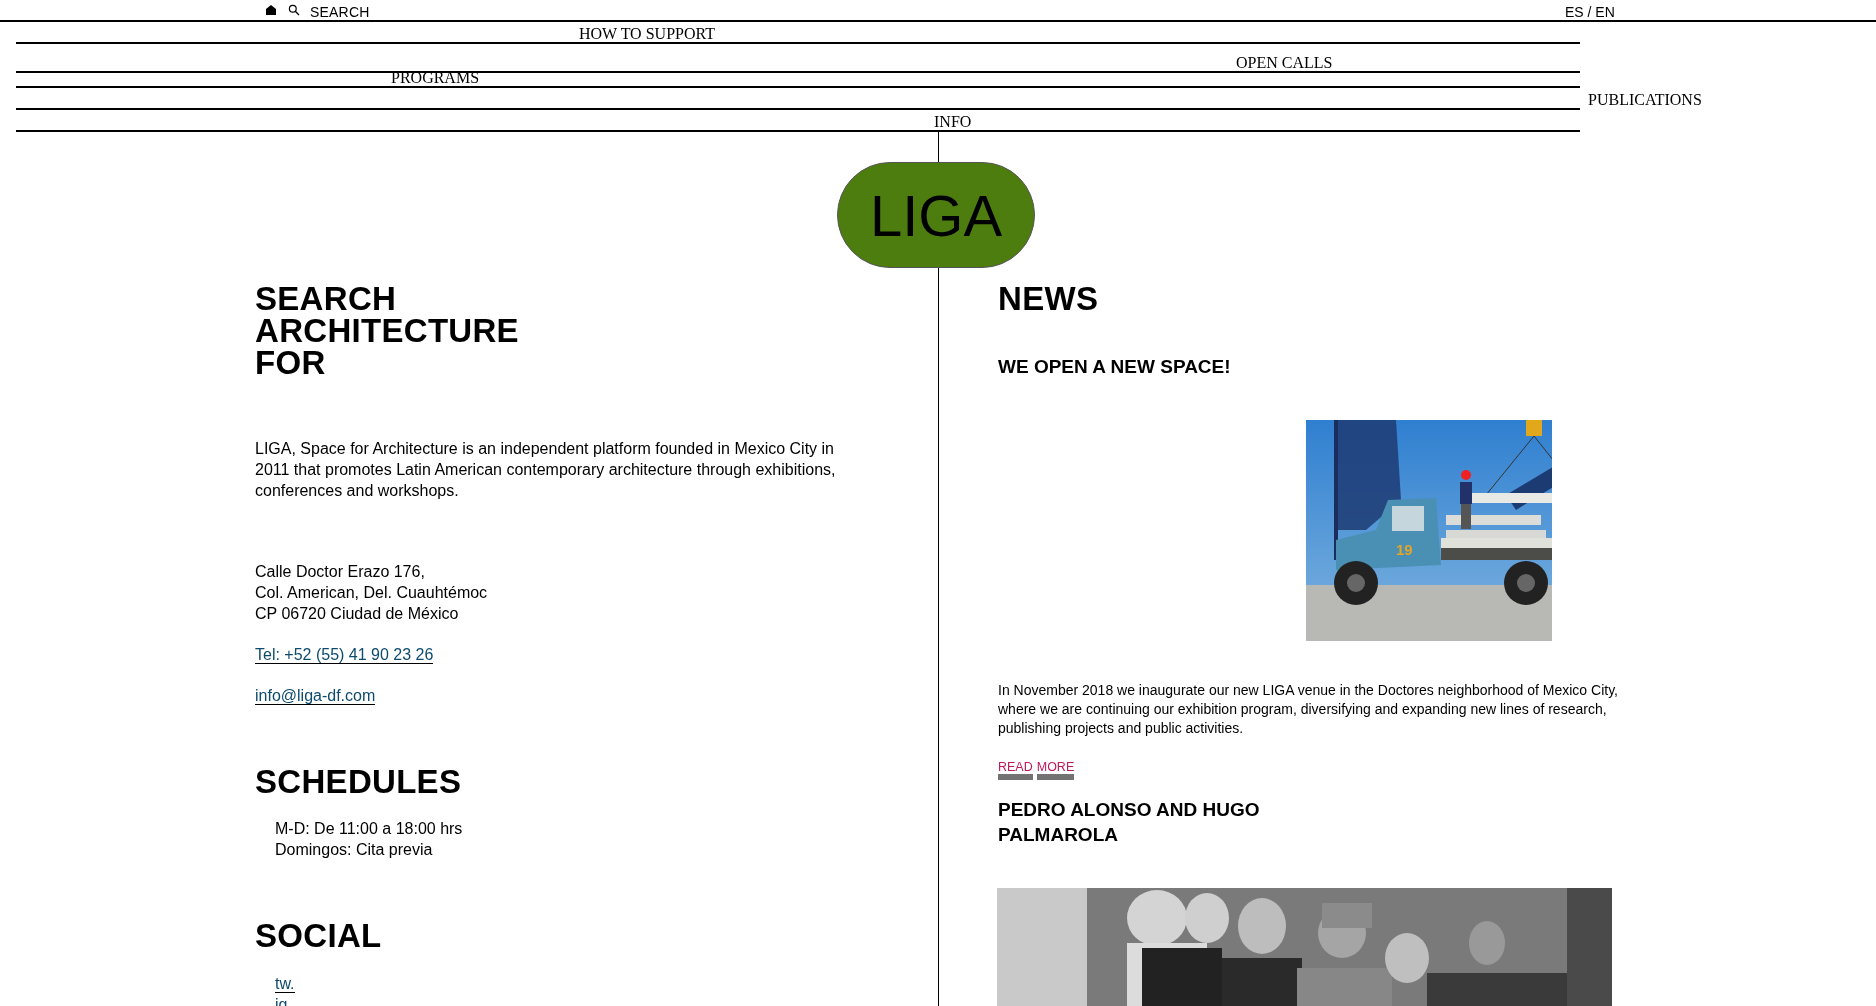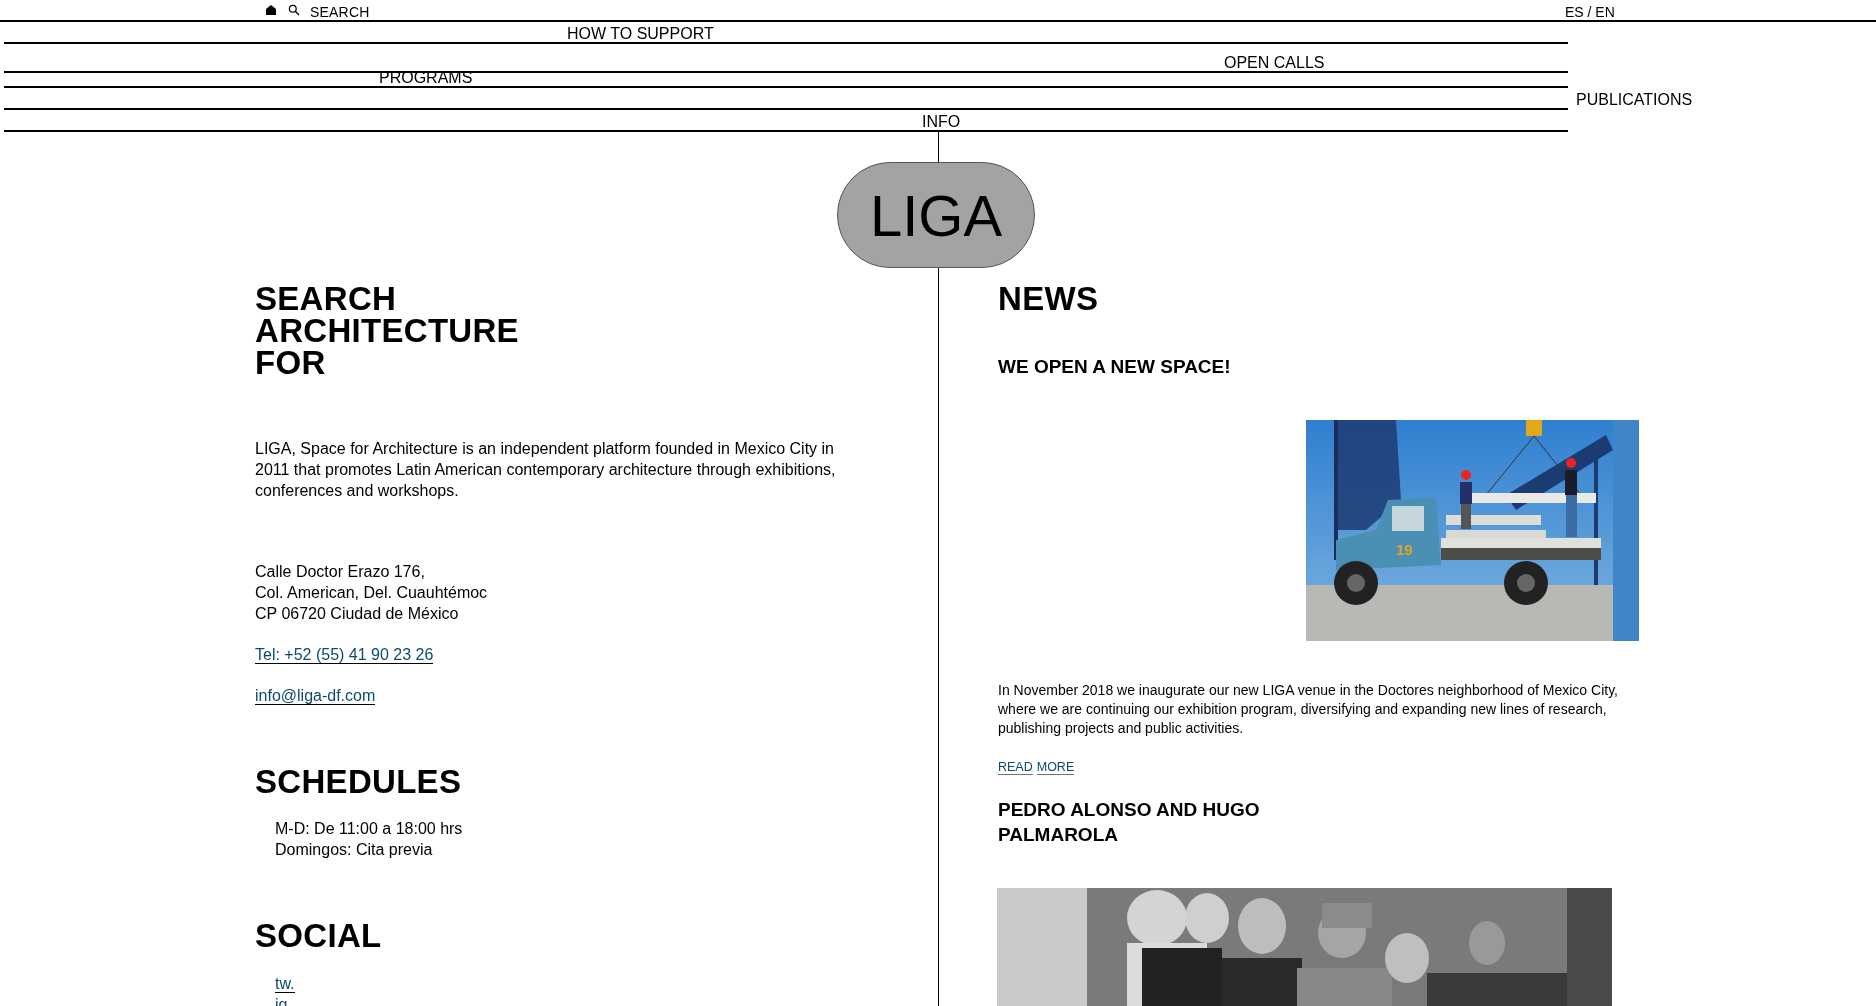--- a/index.html
+++ b/index.html
@@ -6,40 +6,40 @@
   html, body { width: 1876px; height: 1006px; overflow: hidden; background: #fff; }
   body { font-family: "Liberation Sans", sans-serif; color: #000; position: relative; }
 
   .topbar { position: absolute; left: 0; top: 0; width: 1876px; height: 22px; border-bottom: 2px solid #000; }
   .home-icon { position: absolute; left: 265px; top: 4px; width: 12px; height: 12px; }
   .search-icon { position: absolute; left: 288px; top: 4px; width: 12px; height: 12px; }
   .search-label { position: absolute; left: 310px; top: 4px; font-size: 14px; letter-spacing: 0.2px; cursor: pointer; }
   .lang { position: absolute; left: 1565px; top: 4px; font-size: 14px; }
   .lang .en { border-bottom: 2px solid #000; padding-bottom: 0px; }
 
-  .navrow { position: absolute; left: 4px; width: 1564px; height: 22px; border-bottom: 2px solid #000; }
+  .navrow { position: absolute; left: 16px; width: 1564px; height: 22px; border-bottom: 2px solid #000; font-family: Liberation Serif, serif; }
   .navrow span { position: absolute; top: 3px; font-size: 16px; cursor: pointer; white-space: nowrap; }
 
   .vline { position: absolute; left: 938px; top: 131px; width: 1px; height: 875px; background: #000; }
 
-  .logo-pill { position: absolute; left: 837px; top: 162px; width: 198px; height: 106px; border: 1px solid #555; border-radius: 53px / 53px; background: #a3a3a3; display: flex; align-items: center; justify-content: center; }
+  .logo-pill { position: absolute; left: 837px; top: 162px; width: 198px; height: 106px; border: 1px solid #555; border-radius: 53px / 53px; background: #4d7c0f; display: flex; align-items: center; justify-content: center; }
   .logo-pill span { font-size: 58px; letter-spacing: 0px; font-weight: 400; }
 
   .left { position: absolute; left: 255px; top: 0; width: 620px; }
   .h-big { font-weight: 700; font-size: 33px; line-height: 32px; letter-spacing: 0.3px; }
   .body-text { font-size: 16px; line-height: 21px; }
   .ulink { text-decoration: none; border-bottom: 1px solid #000; color: #0c4a6e; cursor: pointer; }
 
   .right { position: absolute; left: 998px; top: 0; width: 620px; }
   .news-title { font-weight: 700; font-size: 19px; line-height: 25px; }
   .news-text { font-size: 14px; line-height: 19px; }
   .readmore { font-size: 12.5px; }
-  .readmore a { border-bottom: 1px solid #737373; color: #0c4a6e; text-decoration: none; margin-right: 4px; cursor: pointer; }
+  .readmore a { border-bottom: 6px solid #737373; color: #be185d; text-decoration: none; margin-right: 4px; cursor: pointer; }
 
-  .img1 { position: absolute; left: 1306px; top: 420px; width: 333px; height: 221px; overflow: hidden; background: #3f86c8; }
+  .img1 { position: absolute; left: 1306px; top: 420px; width: 246px; height: 221px; overflow: hidden; background: #3f86c8; }
   .img2 { position: absolute; left: 997px; top: 888px; width: 615px; height: 118px; overflow: hidden; background: #6a6a6a; }
 </style>
 </head>
 <body>
 
 <div class="topbar">
   <svg class="home-icon" viewBox="0 0 12 12">
     <path d="M1 5 L6 1 L11 5 L11 11 L1 11 Z" fill="#000"></path>
   </svg>
   <svg class="search-icon" viewBox="0 0 12 12">

